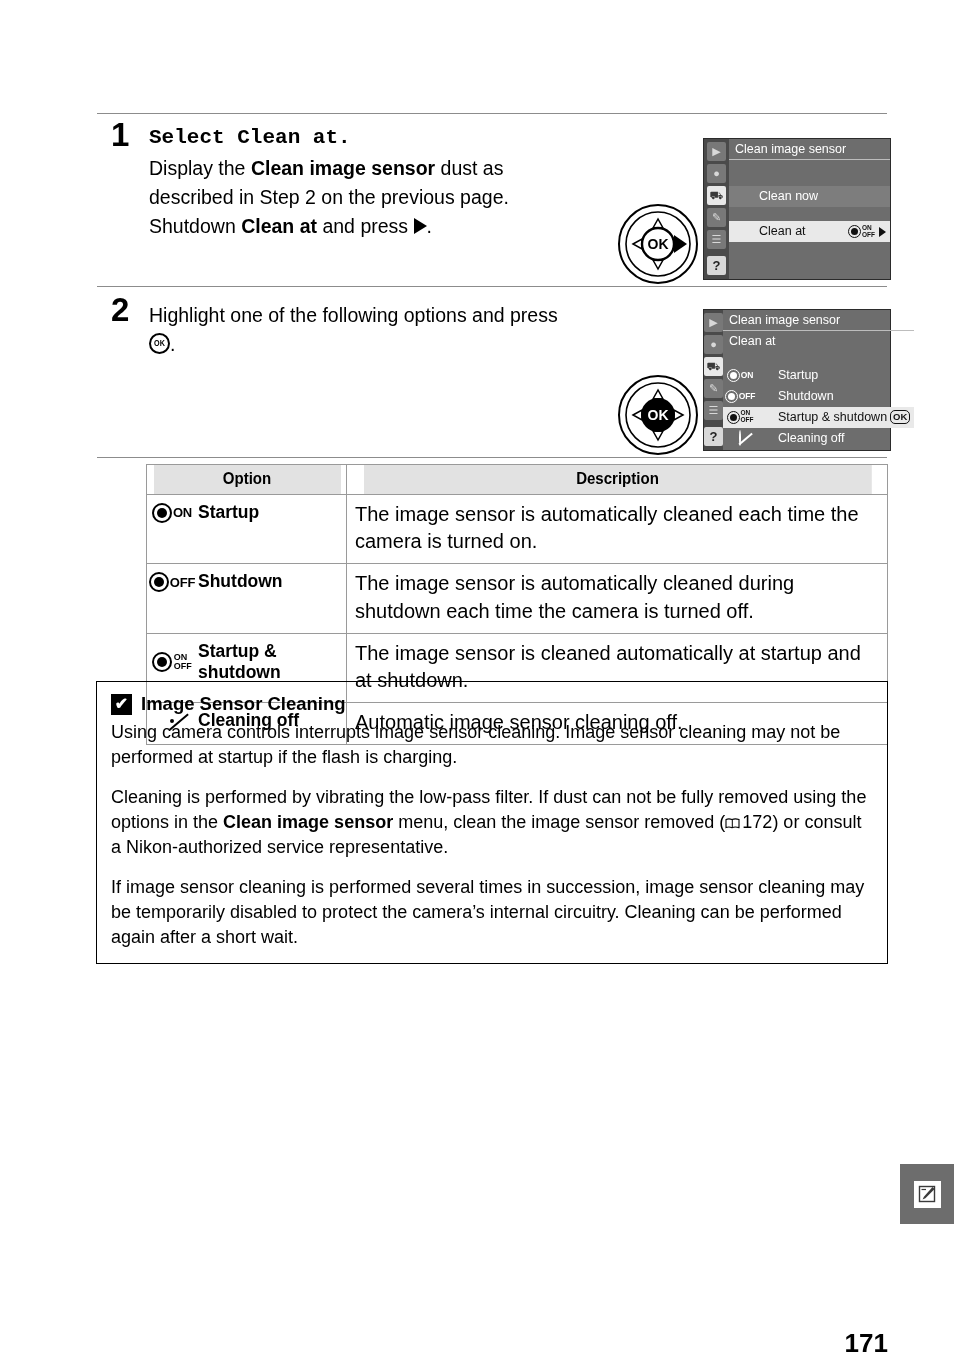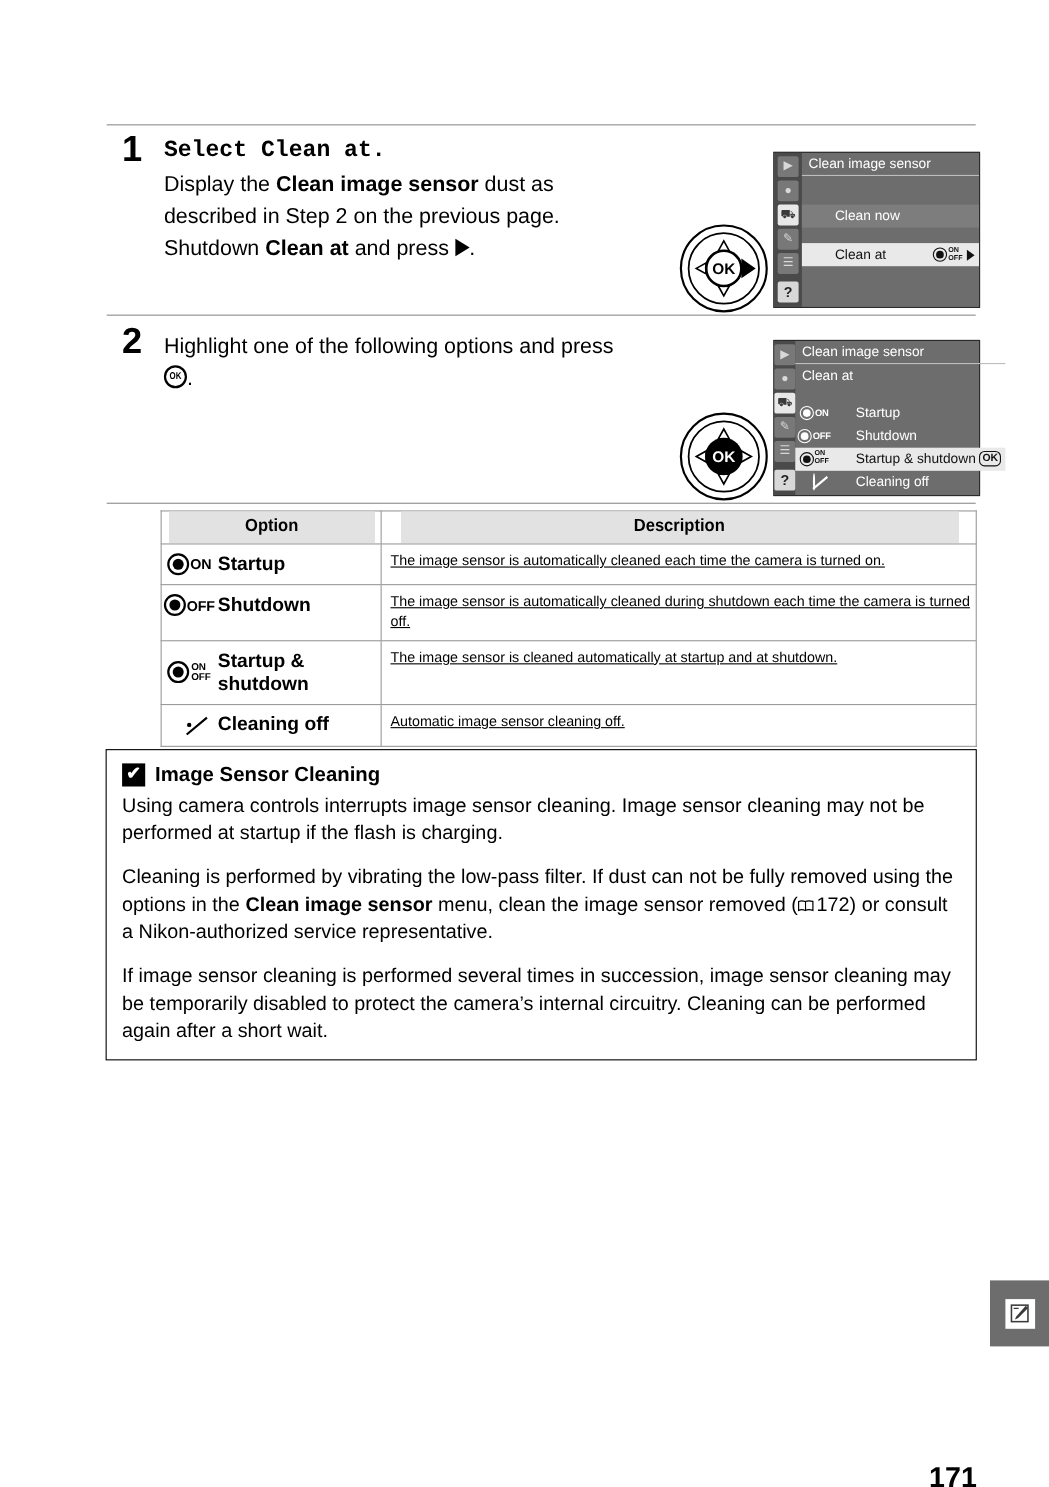--- a/index.html
+++ b/index.html
@@ -138,21 +138,21 @@
   .tbl th, .tbl td{border:1px solid #9a9a9a; vertical-align:top;}
   .tbl th{
     background:#e2e2e2; font-size:16px; font-weight:bold; text-align:center;
     padding:5px 0 6px; transform:scaleX(0.94);
   }
   .tbl .c-opt{width:200px;}
   .tbl td.opt{padding:7px 6px 8px 8px;}
   .opt-inner{display:flex; align-items:center; gap:9px;}
   .opt-glyph{width:34px; display:flex; justify-content:center; flex:none; font-size:0;}
   .opt-name{font-size:17.5px; font-weight:bold; line-height:1.22;}
-  .tbl td.desc{padding:6px 4px 8px 8px; font-size:13px; line-height:1.36;text-decoration:underline;}
+  .tbl td.desc{padding:6px 4px 8px 8px; font-size:20px; line-height:1.36;}
 
   
   .bg .disc{width:16px; height:16px; border-width:2.2px;}
   .bg .disc::after{left:3px; top:3px; right:3px; bottom:3px;}
   .bg .tag{font-size:13px; margin-left:1px;}
   .bg .stack{font-size:9px; margin-left:1.5px; line-height:1.05;}
   .bg.sg-slash::after{left:-3px; width:24px; height:2.2px;}
 
   
   .note{

